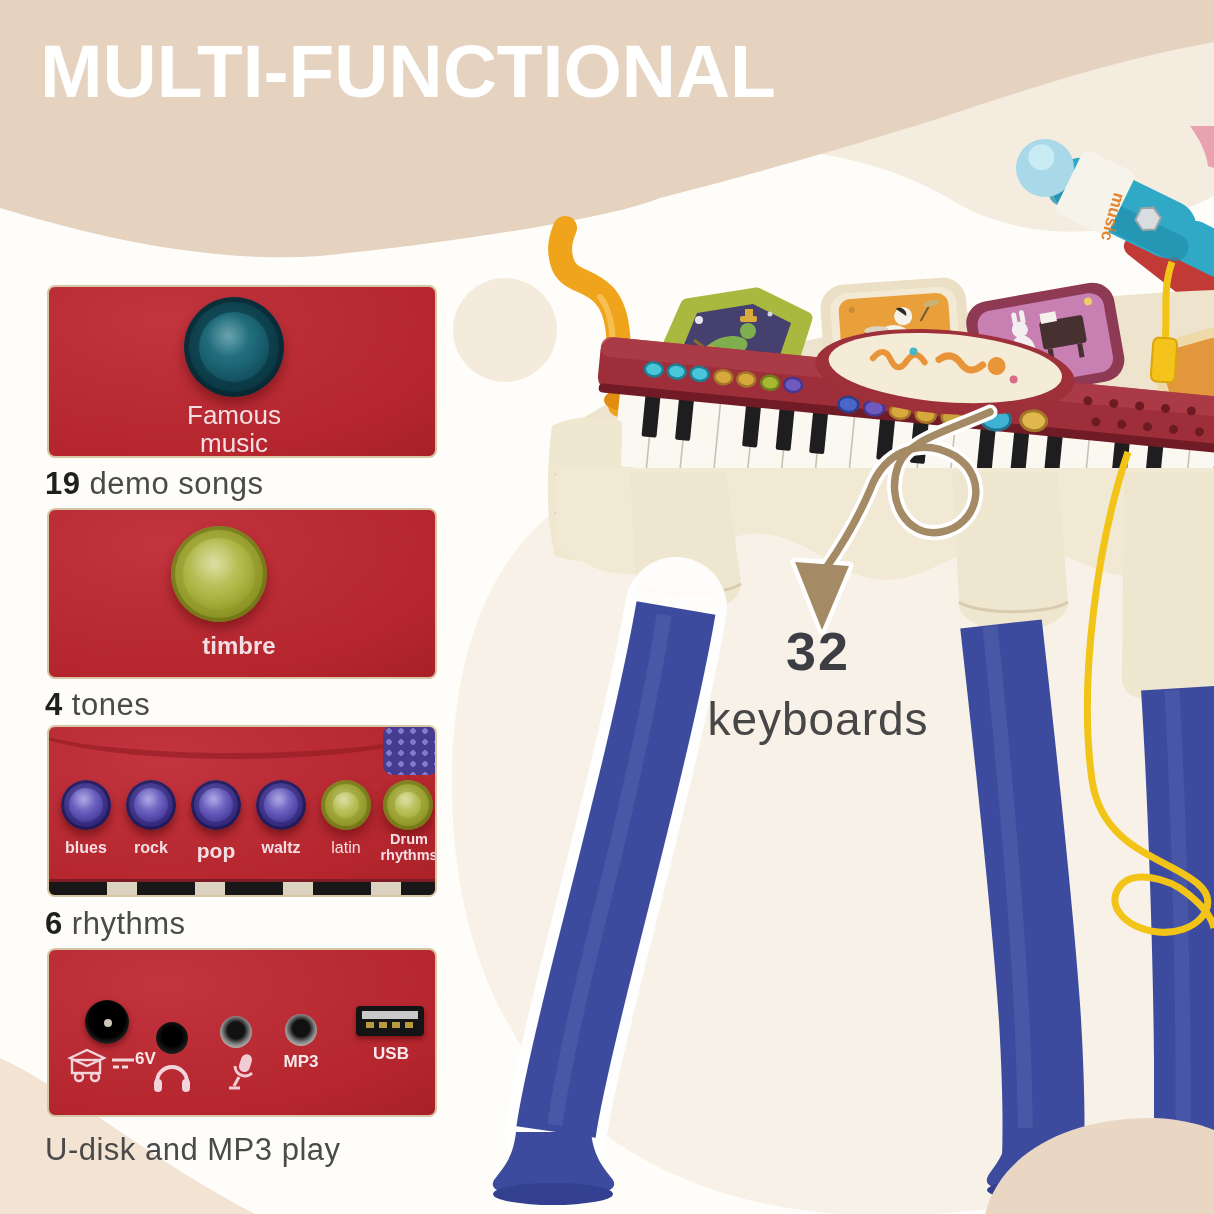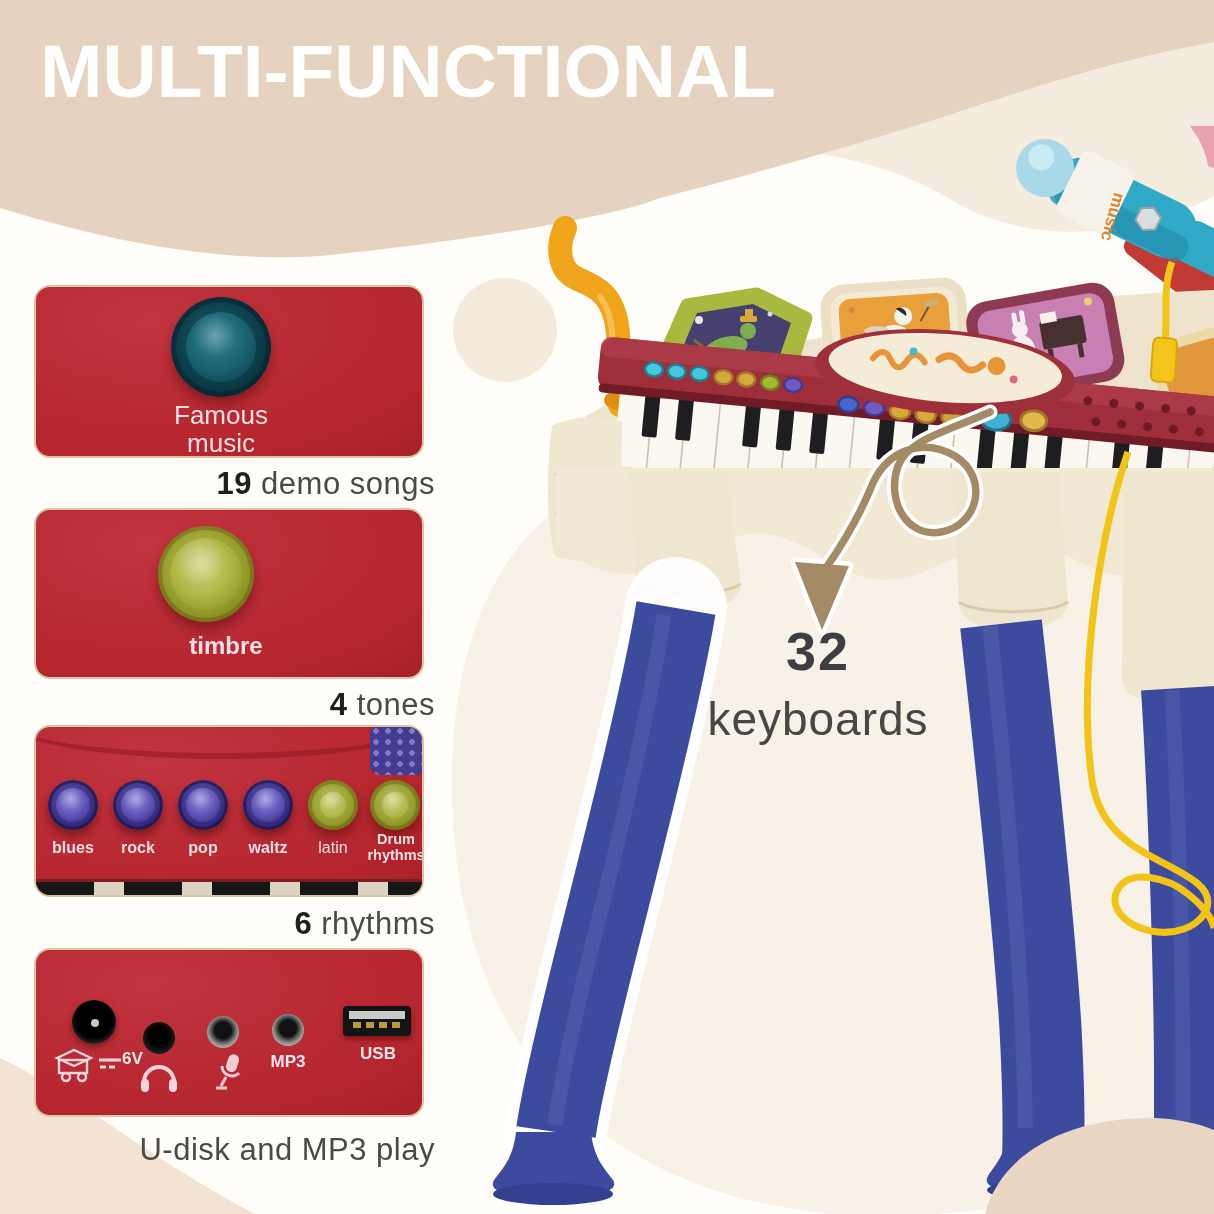--- a/index.html
+++ b/index.html
@@ -1,26 +1,26 @@
 <!DOCTYPE html>
 <html><head>
 <meta charset="utf-8">
 <style>
   html,body{margin:0;padding:0}
   .stage{position:relative;width:1214px;height:1214px;overflow:hidden;background:#fffdf9;font-family:"Liberation Sans",sans-serif}
   svg.layer{position:absolute;left:0;top:0}
   .title{position:absolute;left:40px;top:28px;font-size:75px;font-weight:700;letter-spacing:0px;color:#fff}
-  .panel{position:absolute;left:34px;width:390px;border-radius:16px;border:2px solid #d6c6a6;box-sizing:border-box;overflow:hidden}
+  .panel{position:absolute;left:47px;width:390px;border-radius:8px;border:2px solid #d6c6a6;box-sizing:border-box;overflow:hidden}
   .p-red{background:radial-gradient(140% 150% at 30% 20%, #c2343e 0%, #b4252d 55%, #96191f 100%)}
   .jewel{position:absolute;border-radius:50%}
   .jewel-teal{background:radial-gradient(circle at 44% 38%, rgba(255,255,255,.28) 0%, rgba(255,255,255,0) 26%),radial-gradient(circle at 46% 42%, #31808f 0%, #1f6a7a 30%, #135261 52%, #0c3d4b 70%, #0a2f3a 100%);box-shadow:0 7px 12px rgba(60,0,0,.4), inset 0 0 0 5px rgba(6,30,38,.5), inset 0 0 0 15px rgba(10,48,58,.55)}
   .jewel-olive{background:radial-gradient(circle at 44% 36%, rgba(255,255,255,.3) 0%, rgba(255,255,255,0) 30%),radial-gradient(circle at 46% 42%, #cdd37e 0%, #b0b748 38%, #939c28 62%, #727c12 84%, #5a640c 100%);box-shadow:0 7px 12px rgba(60,0,0,.4), inset 0 0 0 4px rgba(90,85,10,.4), inset 0 0 0 12px rgba(140,145,40,.4)}
   .jewel-purple{background:radial-gradient(circle at 44% 36%, rgba(255,255,255,.25) 0%, rgba(255,255,255,0) 28%),radial-gradient(circle at 46% 40%, #978cdb 0%, #6257b8 36%, #3d308e 64%, #261e62 86%, #1b1546 100%);box-shadow:0 6px 9px rgba(60,0,0,.45), inset 0 0 0 3px rgba(20,14,60,.5), inset 0 0 0 8px rgba(40,30,100,.45)}
   .plabel{position:absolute;color:#f3dfe3;text-align:center}
-  .cap{position:absolute;left:45px;width:390px;text-align:right;font-size:31px;color:#4a4a4a;letter-spacing:.5px}
+  .cap{position:absolute;left:45px;width:390px;text-align:left;font-size:31px;color:#4a4a4a;letter-spacing:.5px}
   .cap b{color:#1f1f1f;font-weight:700}
   .grid-dots{position:absolute;border-radius:10px;background-color:#453b90;background-image:radial-gradient(circle at 6px 6px, #8279cc 2.6px, rgba(0,0,0,0) 3px);background-size:12px 11px}
   .keysline{position:absolute;left:0;right:0;bottom:0;height:13px;background:repeating-linear-gradient(90deg,#171717 0 58px,#dbd2bf 58px 88px)}
   .keysline2{position:absolute;left:0;right:0;bottom:11px;height:5px;background:#7c1c24}
   .jack{position:absolute;border-radius:50%}
   .callout{position:absolute;left:668px;top:620px;width:300px;text-align:center;color:#3c3e43}
   .callout .num{font-size:54px;font-weight:700;letter-spacing:2px}
   .callout .word{font-size:46px;font-weight:400;color:#474747;margin-top:10px;letter-spacing:1px}
   .port-label{position:absolute;color:#f6e8ea;font-weight:700;text-align:center}
 </style>
@@ -253,21 +253,21 @@
   <div style="position:absolute;left:-30px;top:-44px;width:430px;height:70px;border-radius:50%;border-bottom:6px solid #8f1b22;opacity:.6"></div>
   <div class="grid-dots" style="left:334px;top:-2px;width:56px;height:50px"></div>
   <div class="jewel jewel-purple" style="left:12px;top:53px;width:50px;height:50px"></div>
   <div class="jewel jewel-purple" style="left:77px;top:53px;width:50px;height:50px"></div>
   <div class="jewel jewel-purple" style="left:142px;top:53px;width:50px;height:50px"></div>
   <div class="jewel jewel-purple" style="left:207px;top:53px;width:50px;height:50px"></div>
   <div class="jewel jewel-olive" style="left:272px;top:53px;width:50px;height:50px"></div>
   <div class="jewel jewel-olive" style="left:334px;top:53px;width:50px;height:50px"></div>
   <div class="plabel" style="left:2px;top:112px;width:70px;font-size:16px;font-weight:700">blues</div>
   <div class="plabel" style="left:67px;top:112px;width:70px;font-size:16px;font-weight:700">rock</div>
-  <div class="plabel" style="left:132px;top:112px;width:70px;font-size:16px;font-weight:700">pop</div>
+  <div class="plabel" style="left:132px;top:112px;width:70px;font-size:21px;font-weight:700">pop</div>
   <div class="plabel" style="left:197px;top:112px;width:70px;font-size:16px;font-weight:700">waltz</div>
   <div class="plabel" style="left:262px;top:112px;width:70px;font-size:16px;font-weight:400">latin</div>
   <div class="plabel" style="left:329px;top:104px;width:62px;font-size:14.5px;font-weight:700;line-height:1.12">Drum rhythms</div>
   <div class="keysline2"></div>
   <div class="keysline"></div>
 </div>
 <div class="cap" style="top:906px"><b>6</b><span> rhythms</span></div>
 
 <div class="panel p-red" style="top:948px;height:169px">
   <div class="jack" style="left:36px;top:50px;width:44px;height:44px;background:radial-gradient(circle at 50% 45%, #000 55%, #262626 75%, #4c1d1d 100%);box-shadow:0 3px 6px rgba(70,0,0,.5)"></div>

